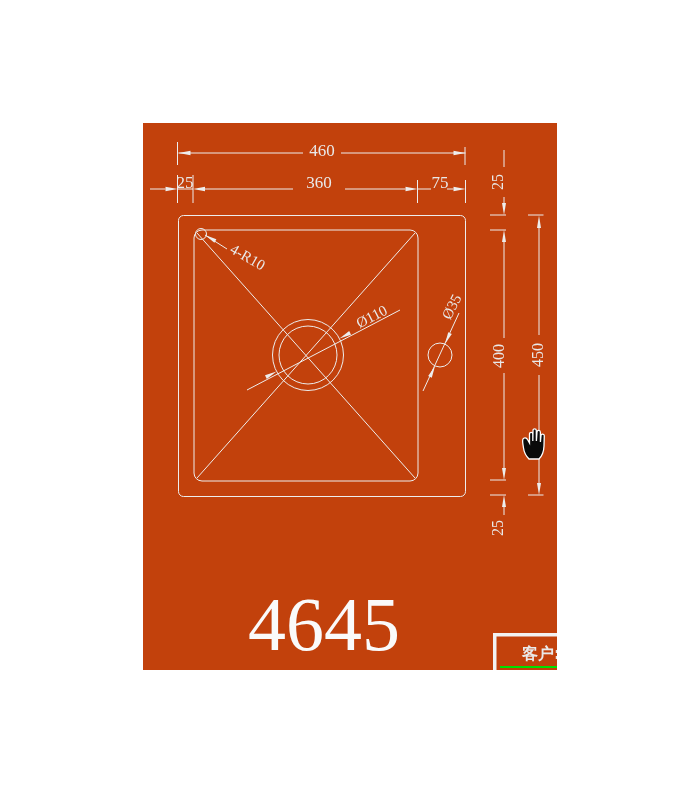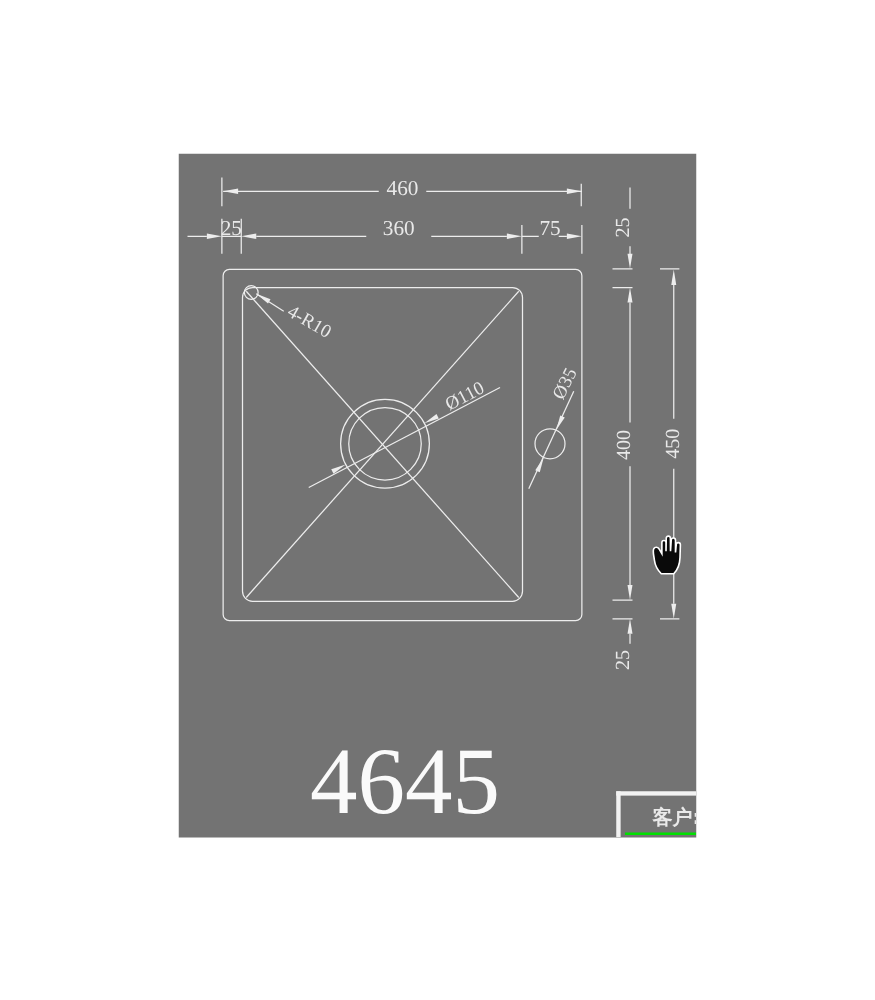--- a/index.html
+++ b/index.html
@@ -3,21 +3,21 @@
 <meta charset="utf-8">
 <style>
   html,body{margin:0;padding:0;}
   body{
     width:700px;height:800px;background:#ffffff;
     font-family:"Liberation Sans",sans-serif;
     position:relative;overflow:hidden;
   }
   .cad-canvas{
     position:absolute;left:143px;top:123px;width:414px;height:547px;
-    background:#737373;overflow:hidden;
+    background:#c2410c;overflow:hidden;
   }
   svg text{fill:#e9e9e9;font-family:"Liberation Serif",serif;}
   svg .dim-label{font-size:17px;}
   svg .dim-label-v{font-size:16px;}
   svg .anno-label{font-size:15px;}
   svg .model-label{font-size:76px;fill:#fafafa;}
   svg .tb-label{font-family:"DejaVu Sans",sans-serif;font-size:16px;font-weight:bold;}
   svg line, svg rect.outline, svg circle.outline, svg path.outline{
     stroke:#ededed;stroke-width:1;fill:none;
   }

